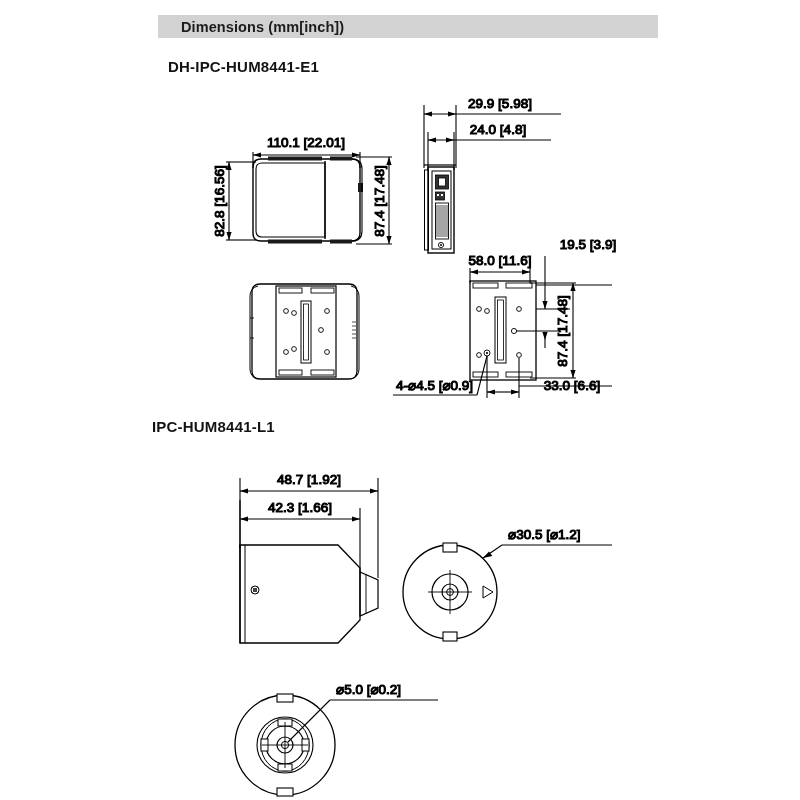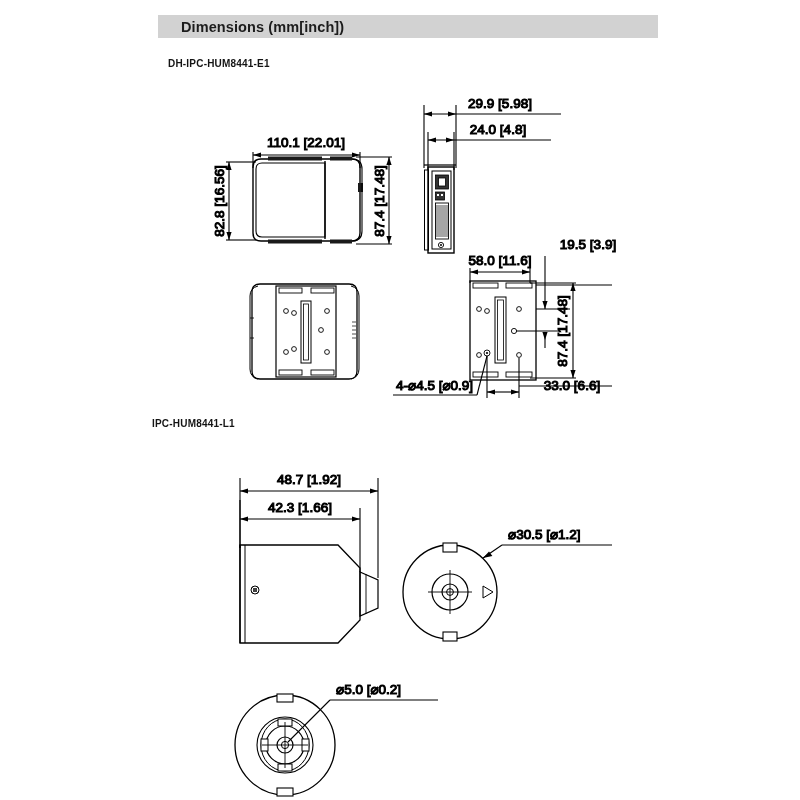--- a/index.html
+++ b/index.html
@@ -34,21 +34,21 @@
     box-sizing: border-box;
   }
   .section-header-title {
     font-size: 14.5px;
     font-weight: bold;
     color: #1c1c1c;
     letter-spacing: 0.1px;
   }
   .model-title {
     position: absolute;
-    font-size: 10px;
+    font-size: 15px;
     font-weight: bold;
     color: #141414;
     letter-spacing: 0.2px;
     white-space: nowrap;
   }
   #model-1 { left: 168px; top: 58px; }
   #model-2 { left: 152px; top: 418px; }
 
   .drawing-svg {
     position: absolute;

